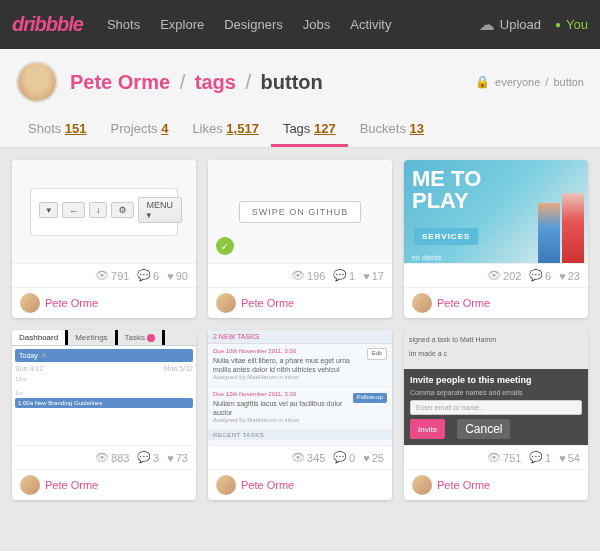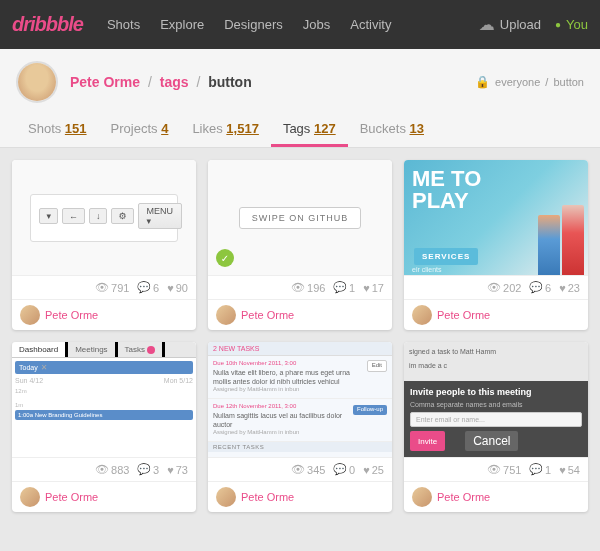--- a/index.html
+++ b/index.html
@@ -80,21 +80,21 @@
       background: #c8a870;
       overflow: hidden;
       border: 2px solid #ddd;
     }
     .avatar-face {
       width: 100%;
       height: 100%;
       background: radial-gradient(ellipse at 50% 40%, #e8c99a 40%, #c8956c 100%);
     }
     .profile-info h2 {
-      font-size: 14px;
+      font-size: 20px;
       font-weight: bold;
       color: #444;
     }
     .profile-info h2 .sep { color: #aaa; font-weight: normal; margin: 0 4px; }
     .profile-info h2 a { color: #ea4c89; text-decoration: none; }
     .profile-info .sub { font-size: 11px; color: #999; margin-top: 2px; }
     .profile-right {
       font-size: 11px;
       color: #999;
       display: flex;
@@ -138,21 +138,21 @@
 
     .shot-card {
       background: #fff;
       border-radius: 4px;
       overflow: hidden;
       box-shadow: 0 1px 3px rgba(0,0,0,0.15);
     }
 
     .shot-thumb {
       width: 100%;
-      height: 115px;
+      height: 103px;
       position: relative;
       overflow: hidden;
     }
 
     
     .shot-1 {
       background: #f9f9f9;
       display: flex;
       align-items: center;
       justify-content: center;
@@ -213,21 +213,21 @@
       position: absolute;
       top: 8px;
       left: 8px;
       font-size: 22px;
       font-weight: 900;
       color: #fff;
       line-height: 1;
     }
     .shot-3-btn {
       position: absolute;
-      bottom: 10px;
+      bottom: 18px;
       left: 10px;
       background: #5bbcdb;
       color: #fff;
       font-size: 8px;
       font-weight: bold;
       padding: 4px 8px;
       border-radius: 2px;
       letter-spacing: 1px;
     }
     .shot-3-chars {
@@ -410,21 +410,21 @@
       border: 1px solid #ccc;
       border-radius: 2px;
       padding: 3px 5px;
       font-size: 7px;
       color: #aaa;
       width: 100%;
       margin-bottom: 4px;
     }
     .invite-actions {
       display: flex;
-      gap: 20px;
+      gap: 12px;
     }
     .invite-btn {
       background: #ea4c89;
       color: #fff;
       border: none;
       border-radius: 2px;
       padding: 3px 8px;
       font-size: 8px;
       cursor: pointer;
     }

